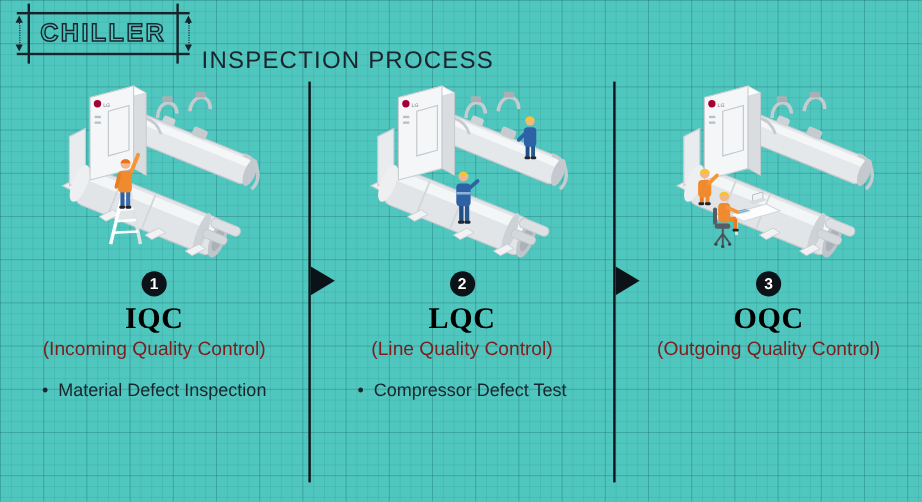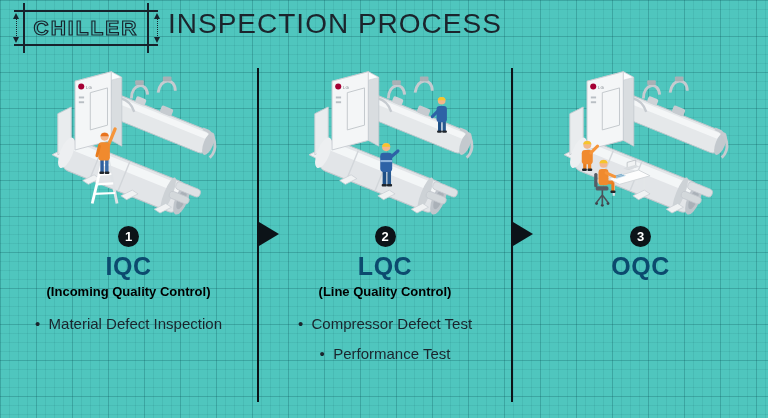--- a/index.html
+++ b/index.html
@@ -30,39 +30,39 @@
   .dim .tri { position:absolute; left:50%; transform:translateX(-50%); width:0; height:0;
       border-left:3.5px solid transparent; border-right:3.5px solid transparent; }
   .dim .tri-up { top:0; border-bottom:6px solid #17232c; }
   .dim .tri-down { bottom:0; border-top:6px solid #17232c; }
   .logo-text { position:absolute; left:15px; right:15px; top:0; bottom:0;
       display:flex; align-items:center; justify-content:center;
       font-size:21px; font-weight:700; letter-spacing:2px; color:#17232c; }
   @supports (-webkit-text-stroke: 1px black) {
     .logo-text { color:transparent; -webkit-text-stroke:1.2px #17232c; }
   }
-  .page-title { font-size:28px; font-weight:500; letter-spacing:1px; color:#1b242c; white-space:nowrap; }
+  .page-title { font-size:20px; font-weight:500; letter-spacing:1px; color:#1b242c; white-space:nowrap;margin-top:32px; }
 
   
   .divider { position:absolute; top:68px; width:2px; height:334px; background:#0c1318; }
   .divider-1 { left:257px; } .divider-2 { left:511px; }
   .flow-arrow { position:absolute; top:222px; width:0; height:0;
       border-top:12px solid transparent; border-bottom:12px solid transparent;
       border-left:20px solid #0c1318; }
   .flow-arrow-1 { left:259px; } .flow-arrow-2 { left:513px; }
 
   
   .stage { position:absolute; top:60px; display:flex; flex-direction:column; align-items:center; }
   .stage-1 { left:0; width:257px; } .stage-2 { left:259px; width:252px; } .stage-3 { left:513px; width:255px; }
   .illus { height:162px; display:flex; align-items:flex-start; justify-content:center; }
   .badge { margin-top:4px; width:21px; height:21px; border-radius:50%; background:#0c1318; color:#fff;
       font-size:13px; font-weight:700; display:flex; align-items:center; justify-content:center; }
-  .acronym { margin-top:5px; font-size:25px; font-weight:800; letter-spacing:.5px; color:#0c4a6e; }
-  .fullname { margin-top:3px; font-size:13px; color:#000000;font-weight:bold; }
-  .bullets { margin-top:15px; display:flex; flex-direction:column; gap:10px; align-items:center; }
+  .acronym { margin-top:5px; font-size:25px; font-weight:800; letter-spacing:.5px; color:#000000;font-family:Liberation Serif, serif; }
+  .fullname { margin-top:3px; font-size:16px; color:#7f1d1d; }
+  .bullets { margin-top:15px; display:flex; flex-direction:column; gap:10px; align-items:flex-end; }
   .bullet { font-size:15px; line-height:1.3; color:#1a252d; text-align:center; max-width:235px; }
   .bullet::before { content:"•\00a0\00a0"; }
   .bullet.narrow { max-width:190px; }
 </style>
 </head>
 <body>
 
 <div class="header">
   <div class="logo">
     <div class="h-line h-top"></div>
@@ -199,21 +199,20 @@
         <circle cx="100.7" cy="91" r="4.3" fill="#f3b68b"></circle>
         <path d="M96.3,90.5 a4.5,4.5 0 0 1 8.8,0 z" fill="#f5c52c"></path>
       </g>
     </svg>
   </div>
   <div class="badge">2</div>
   <div class="acronym">LQC</div>
   <div class="fullname">(Line Quality Control)</div>
   <div class="bullets">
     <div class="bullet">Compressor Defect Test</div>
-    <div class="bullet">Performance Test</div>
   </div>
 </div>
 
 <div class="stage stage-3">
   <div class="illus">
     <svg width="191" height="158" viewBox="0 0 200 165">
       <use href="#chiller"></use>
 
       <g>
         <rect x="40" y="106" width="3.4" height="9" fill="#e87d1f"></rect>
@@ -250,15 +249,16 @@
         <rect x="68.5" y="136.5" width="5.4" height="2.5" rx="1" fill="#20262c"></rect>
         <rect x="56" y="114" width="10.5" height="17" rx="3.5" fill="#f08a2e"></rect>
         <path d="M64,118 L73,122" stroke="#f6953a" stroke-width="3.2" stroke-linecap="round"></path>
         <circle cx="61.3" cy="108.5" r="4.2" fill="#f3b68b"></circle>
         <path d="M57,108 a4.4,4.4 0 0 1 8.6,0 z" fill="#f5c52c"></path>
       </g>
     </svg>
   </div>
   <div class="badge">3</div>
   <div class="acronym">OQC</div>
+  <div class="fullname">(Outgoing Quality Control)</div>
   <div class="bullets">
   </div>
 </div>
 
 </body></html>

